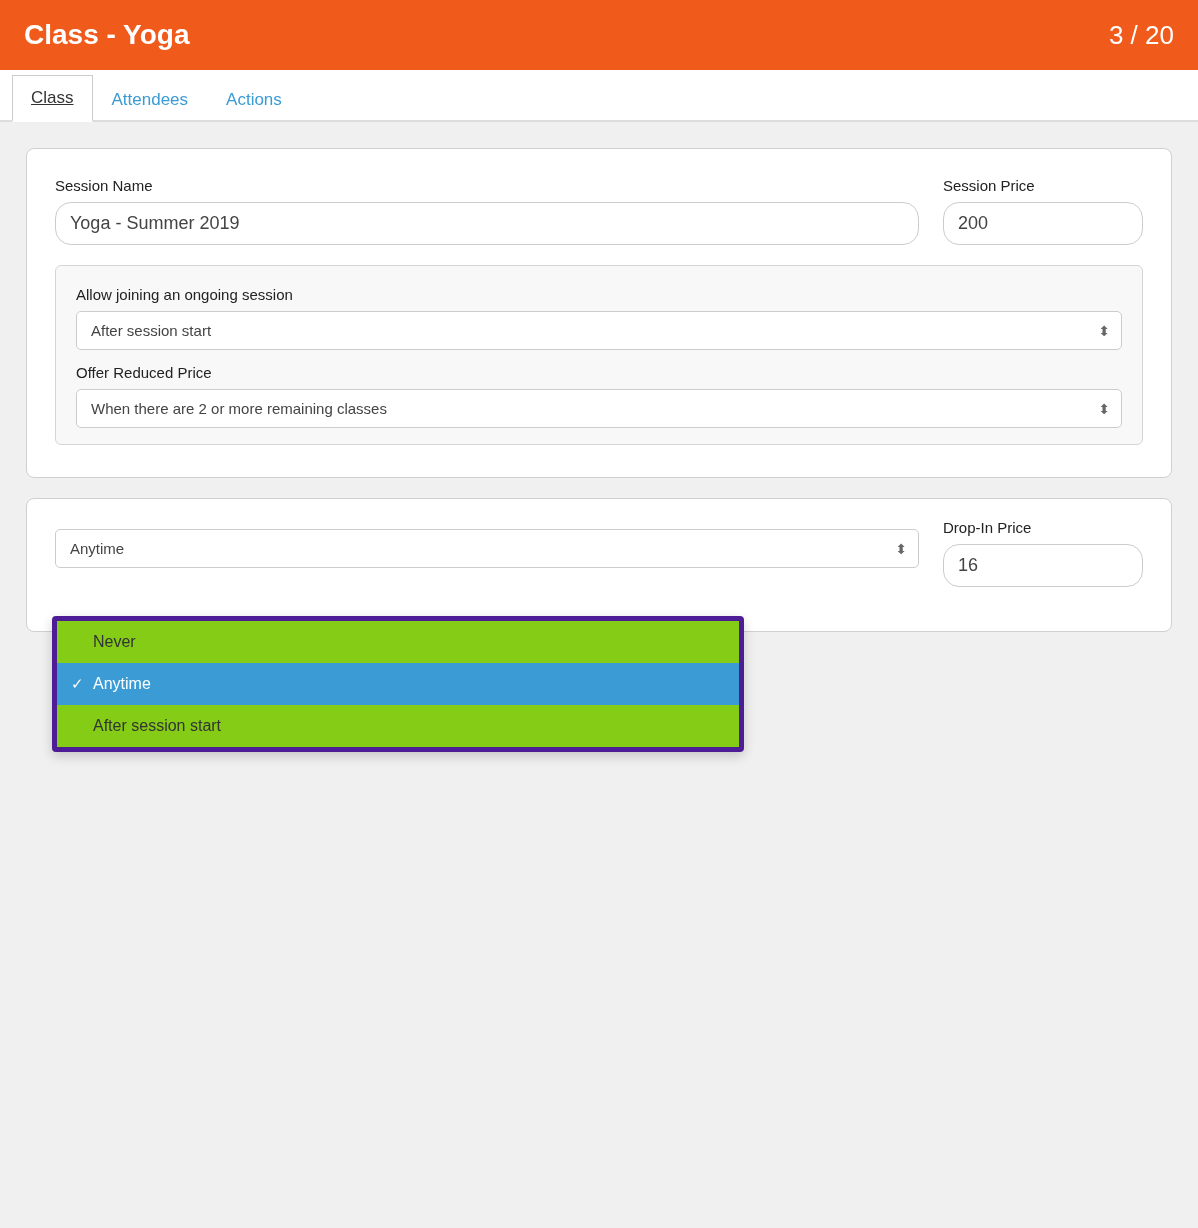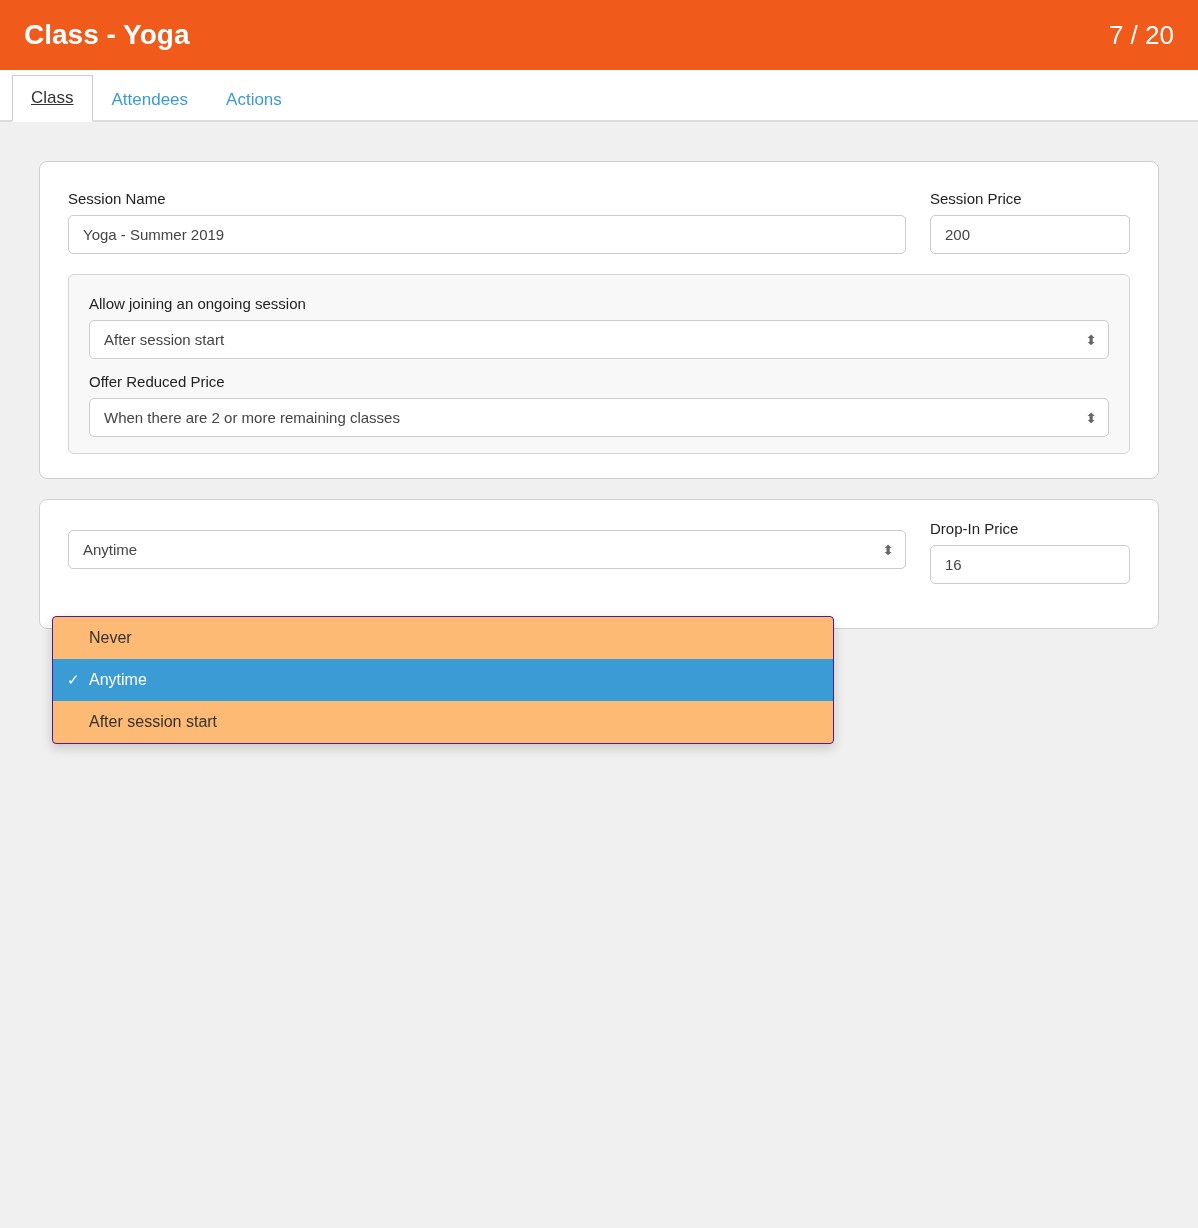--- a/index.html
+++ b/index.html
@@ -61,21 +61,21 @@
       border-bottom: 2px solid white;
       text-decoration: underline;
     }
 
     .tab.link {
       color: #3a9bd5;
       font-weight: 500;
     }
 
     .content {
-      padding: 39px;
+      padding: 26px;
       background: #f0f0f0;
       min-height: calc(1228px - 70px - 52px);
       position: relative;
     }
 
     .card {
       background: white;
       border: 1px solid #d0d0d0;
       border-radius: 8px;
       padding: 28px 28px 24px;
@@ -101,23 +101,23 @@
 
     .form-label {
       font-size: 15px;
       font-weight: 500;
       color: #222;
       margin-bottom: 8px;
     }
 
     .form-input {
       border: 1px solid #ccc;
-      border-radius: 5px;
+      border-radius: 16px;
       padding: 10px 14px;
-      font-size: 15px;
+      font-size: 18px;
       color: #444;
       background: white;
       outline: none;
       width: 100%;
     }
 
     .form-select-wrapper {
       position: relative;
     }
 
@@ -143,31 +143,31 @@
       pointer-events: none;
       color: #666;
       font-size: 14px;
     }
 
     .inner-card {
       background: #f8f8f8;
       border: 1px solid #d5d5d5;
       border-radius: 6px;
       padding: 20px 20px 16px;
-      margin-bottom: 0;
+      margin-bottom: 8px;
     }
 
     
     .dropdown-overlay {
       position: absolute;
       top: 494px;
       left: 52px;
-      width: 782px;
-      background: #fdba74;
-      border: 1px solid #4c1d95;
+      width: 692px;
+      background: #84cc16;
+      border: 5px solid #4c1d95;
       border-radius: 4px;
       box-shadow: 0 4px 12px rgba(0,0,0,0.18);
       z-index: 100;
       overflow: hidden;
     }
 
     .dropdown-item {
       padding: 12px 16px 12px 36px;
       font-size: 16px;
       color: #333;
@@ -248,21 +248,21 @@
       display: flex;
       align-items: center;
       justify-content: center;
     }
   </style>
 </head>
 <body>
 
 <div class="header">
   <span class="header-title">Class - Yoga</span>
-  <span class="header-counter">7 / 20</span>
+  <span class="header-counter">3 / 20</span>
 </div>
 
 <div class="tabs">
   <button class="tab active">Class</button>
   <button class="tab link">Attendees</button>
   <button class="tab link">Actions</button>
 </div>
 
 <div class="content">
 

